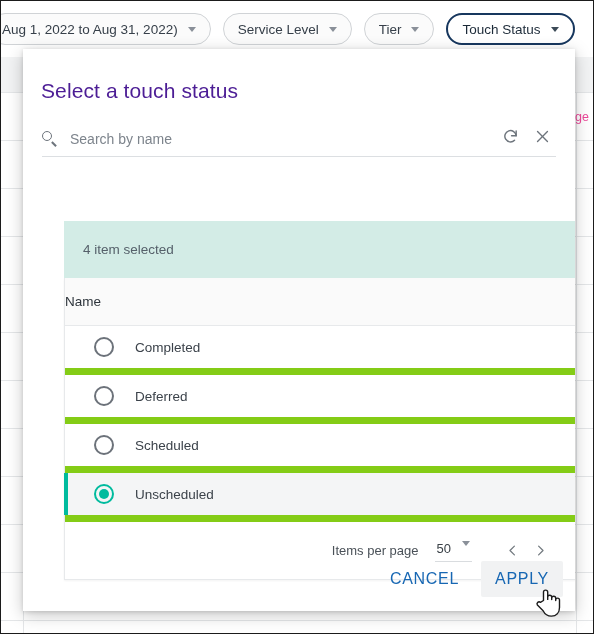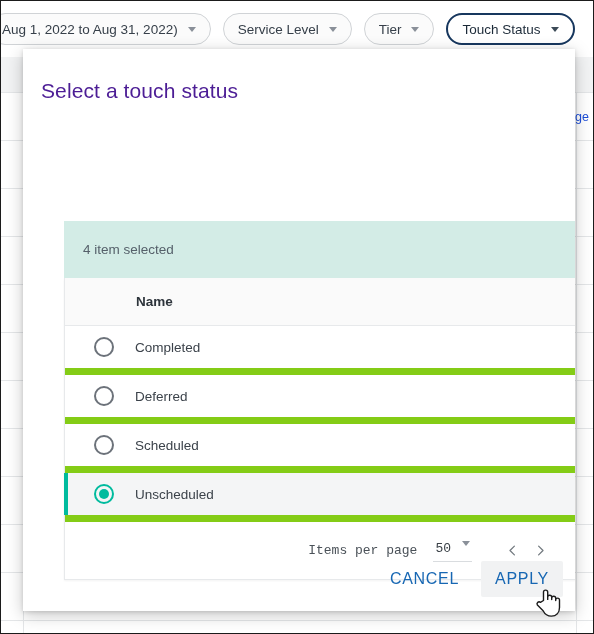--- a/index.html
+++ b/index.html
@@ -90,21 +90,21 @@
     box-sizing: border-box;
     position: relative;
   }
   .bg-row.head { background: #f2f3f4; height: 36px; }
   .bg-cell-right {
     position: absolute;
     right: 4px;
     top: 50%;
     transform: translateY(-50%);
     font-size: 12.5px;
-    color: #1d4ed8;
+    color: #ec4899;
     white-space: nowrap;
   }
   
   .bg-colsep {
     position: absolute;
     top: 0; bottom: 0;
     width: 1px;
     background: #e4e6e8;
   }
 
@@ -220,23 +220,22 @@
   }
   #table-head {
     height: 48px;
     background: #fafafa;
     border-bottom: 1px solid #e7e9eb;
     display: flex;
     align-items: center;
     box-sizing: border-box;
   }
   #table-head .col-name {
-    margin-left: 71px;
     font-size: 13.5px;
-    font-weight: bold;
+    font-weight: normal;
     color: #2d343b;
   }
   .row {
     height: 49px;
     display: flex;
     align-items: center;
     border-bottom: 7px solid #84cc16;
     box-sizing: border-box;
     background: #ffffff;
     position: relative;
@@ -282,21 +281,20 @@
 
   
   #paginator {
     height: 57px;
     display: flex;
     align-items: center;
     justify-content: flex-end;
     padding-right: 21px;
     box-sizing: border-box;
     background: #ffffff;
-    font-family: Liberation Mono, monospace;
   }
   #ipp-label {
     font-size: 13px;
     color: #4a5158;
     margin-right: 16px;
   }
   #ipp-select {
     display: flex;
     align-items: flex-start;
     gap: 11px;
@@ -391,20 +389,36 @@
       <div class="bg-row"></div>
       <div class="bg-row"></div>
       <div class="bg-row"></div>
     </div>
   </div>
 
   <div id="modal">
 
     <div id="modal-title">Select a touch status</div>
 
+    <div id="search-row">
+      <span class="mag"></span>
+      <input id="search-input" type="text" placeholder="Search by name" style="">
+      <span class="icon-btn">
+        <svg width="17" height="17" viewBox="0 0 24 24" fill="none" stroke="#6d747c" stroke-width="2" stroke-linecap="round" stroke-linejoin="round">
+          <path d="M20 11a8 8 0 1 0-2.3 6.3"></path>
+          <polyline points="20 4 20 11 13.5 11"></polyline>
+        </svg>
+      </span>
+      <span class="icon-btn">
+        <svg width="17" height="17" viewBox="0 0 24 24" fill="none" stroke="#6d747c" stroke-width="1.9" stroke-linecap="round">
+          <line x1="5" y1="5" x2="19" y2="19"></line>
+          <line x1="19" y1="5" x2="5" y2="19"></line>
+        </svg>
+      </span>
+    </div>
 
     <div id="sel-banner">
       <span id="sel-banner-text">4 item selected</span>
     </div>
 
     <div id="table-card">
 
       <div id="table-head">
         <span class="col-name">Name</span>
       </div>

